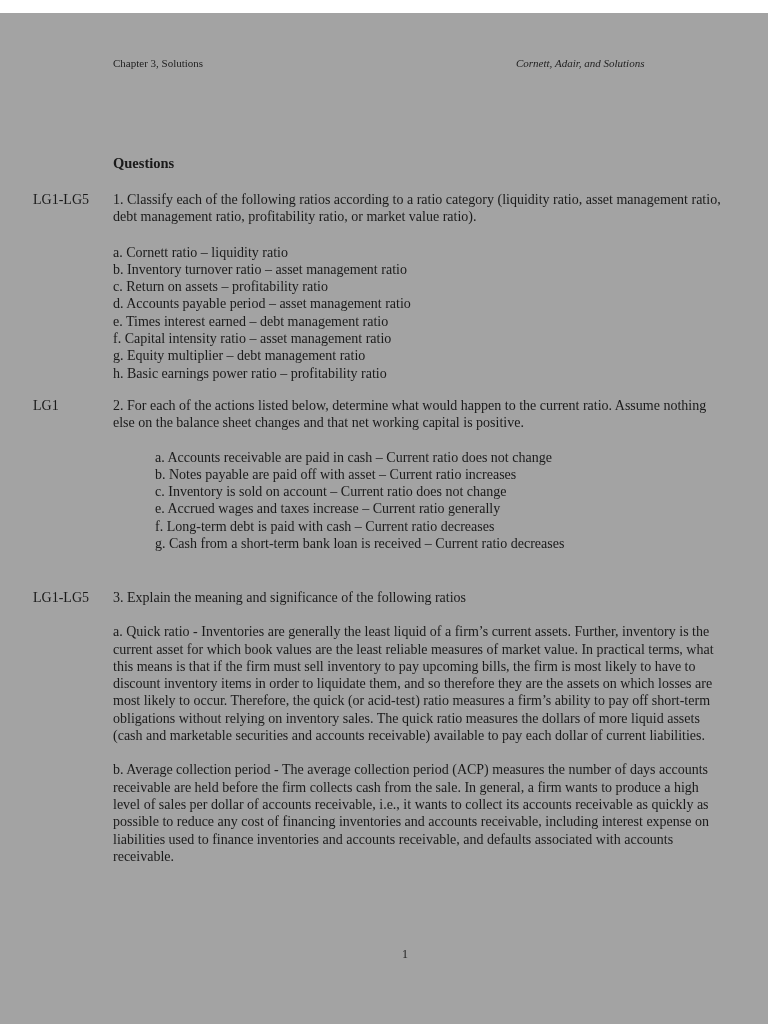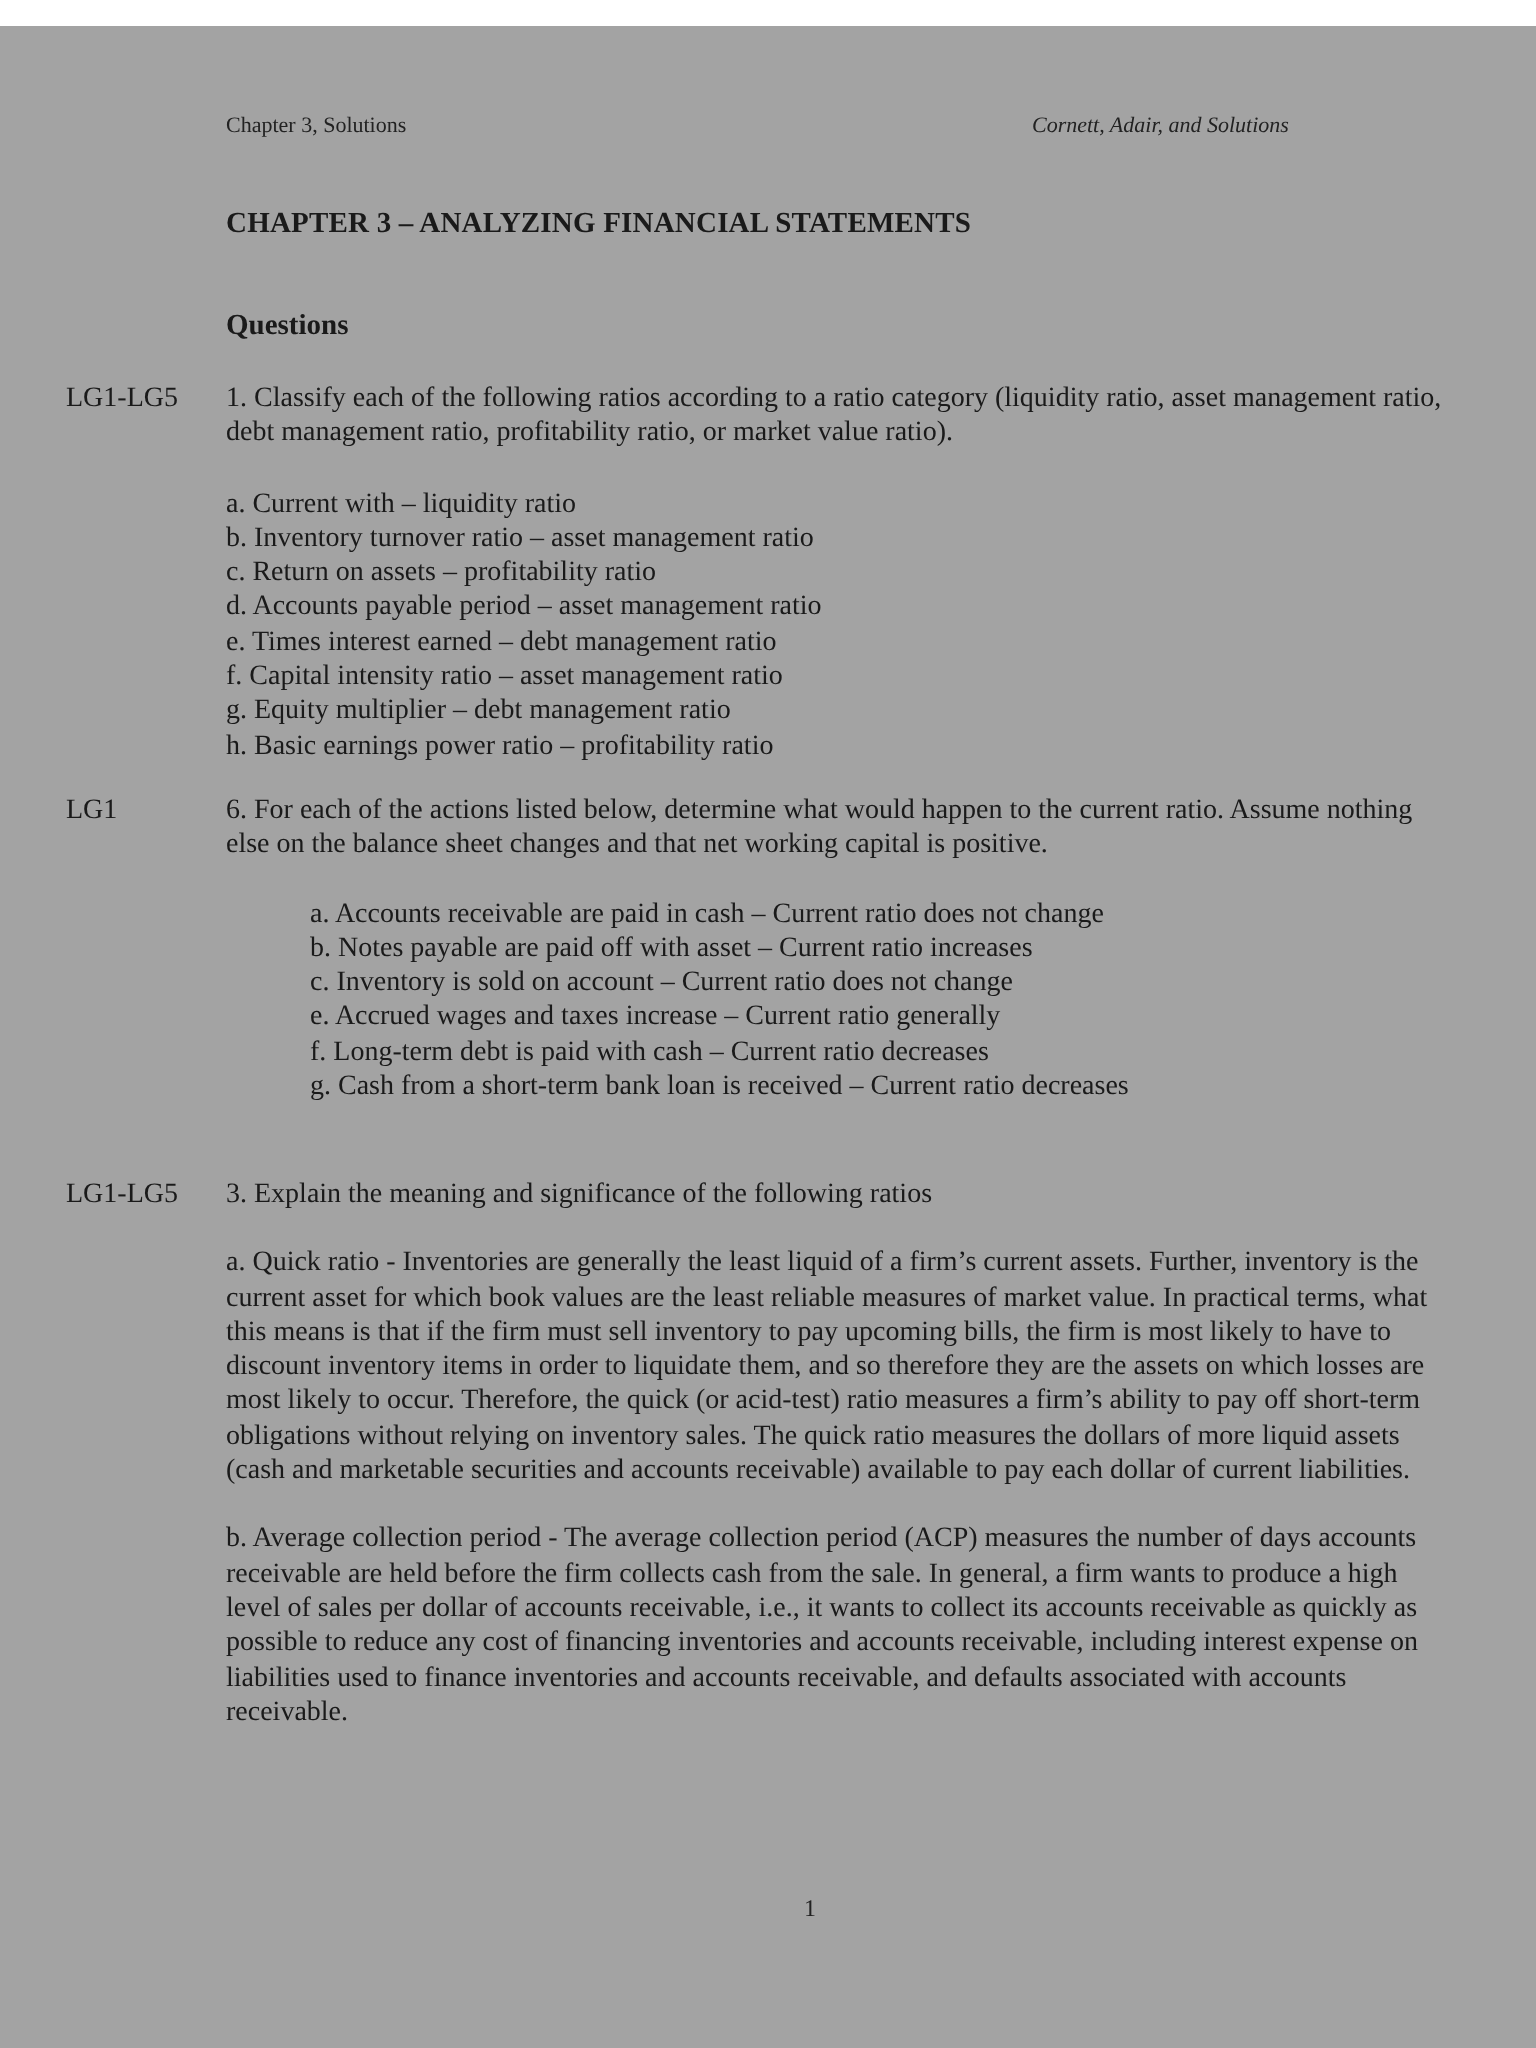--- a/index.html
+++ b/index.html
@@ -110,45 +110,44 @@
 </head>
 <body>
 
 <div class="page">
 
   <div class="running-header">
     <span class="left">Chapter 3, Solutions</span>
     <span class="right">Cornett, Adair, and Solutions</span>
   </div>
 
-  <div class="chapter-title">CHAPTER 3 – ANALYZING FINANCIAL STATEMENTS</div>
 
   <div class="section-title">Questions</div>
 
   <div class="question" id="q1">
     <span class="q-tag">LG1-LG5</span>
     <div class="q-body">
       <p class="q-prompt">1. Classify each of the following ratios according to a ratio category (liquidity ratio, asset management ratio, debt management ratio, profitability ratio, or market value ratio).</p>
       <ul class="q-answers">
-        <li>a. Current with – liquidity ratio</li>
+        <li>a. Cornett ratio – liquidity ratio</li>
         <li>b. Inventory turnover ratio – asset management ratio</li>
         <li>c. Return on assets – profitability ratio</li>
         <li>d. Accounts payable period – asset management ratio</li>
         <li>e. Times interest earned – debt management ratio</li>
         <li>f. Capital intensity ratio – asset management ratio</li>
         <li>g. Equity multiplier – debt management ratio</li>
         <li>h. Basic earnings power ratio – profitability ratio</li>
       </ul>
     </div>
   </div>
 
   <div class="question" id="q2">
     <span class="q-tag">LG1</span>
     <div class="q-body">
-      <p class="q-prompt">6. For each of the actions listed below, determine what would happen to the current ratio. Assume nothing else on the balance sheet changes and that net working capital is positive.</p>
+      <p class="q-prompt">2. For each of the actions listed below, determine what would happen to the current ratio. Assume nothing else on the balance sheet changes and that net working capital is positive.</p>
       <ul class="q-answers">
         <li>a. Accounts receivable are paid in cash – Current ratio does not change</li>
         <li>b. Notes payable are paid off with asset – Current ratio increases</li>
         <li>c. Inventory is sold on account – Current ratio does not change</li>
         <li>e. Accrued wages and taxes increase – Current ratio generally</li>
         <li>f. Long-term debt is paid with cash – Current ratio decreases</li>
         <li>g. Cash from a short-term bank loan is received – Current ratio decreases</li>
       </ul>
     </div>
   </div>

